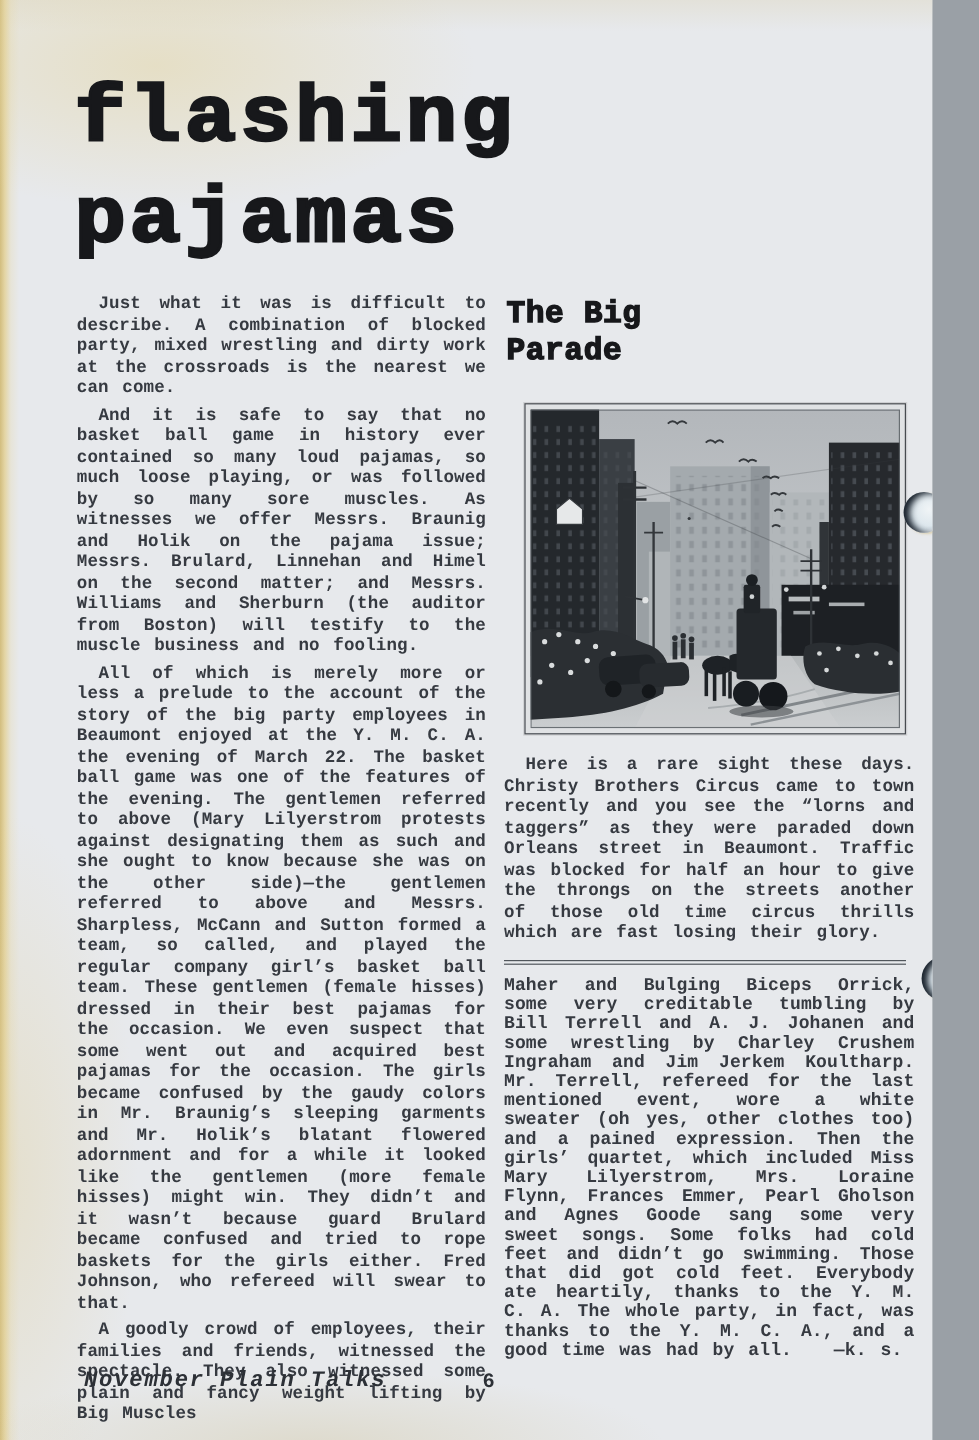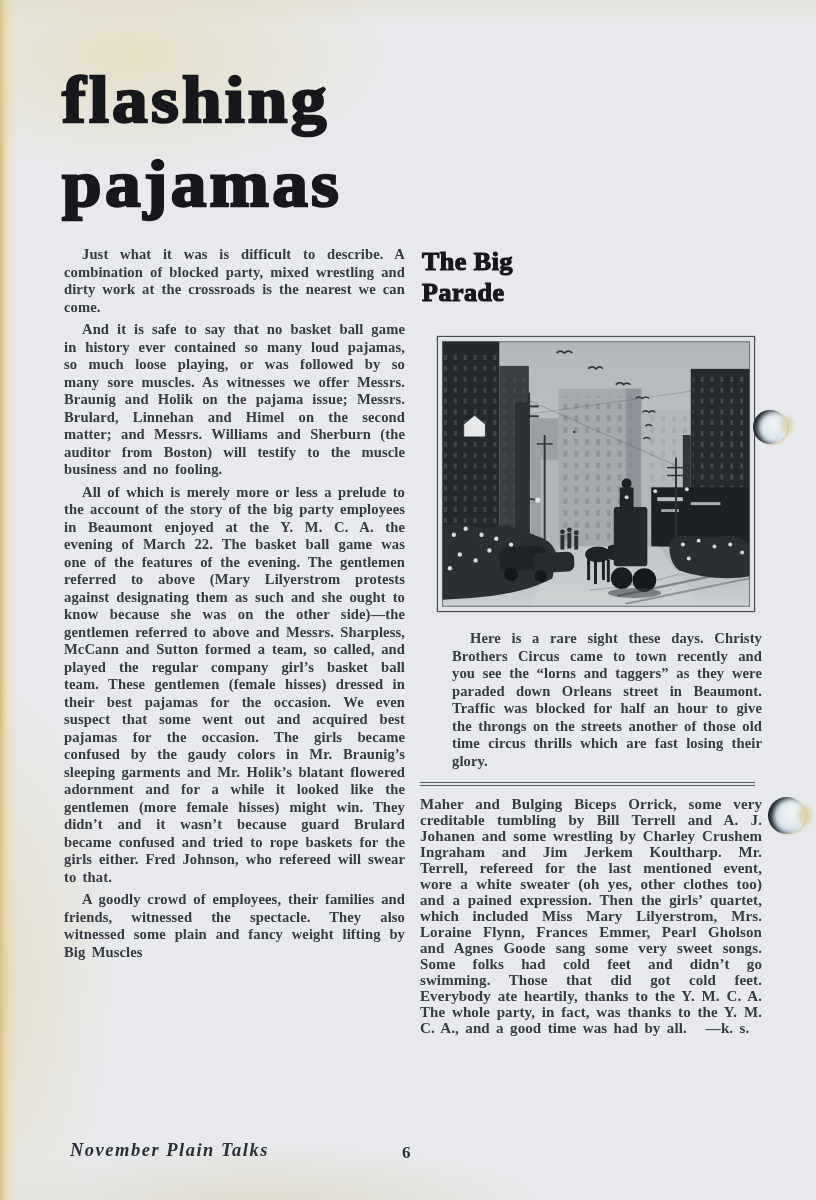--- a/index.html
+++ b/index.html
@@ -1,25 +1,26 @@
 <!DOCTYPE html>
 <html><head>
 <meta charset="utf-8">
 <style>
   html,body{margin:0;padding:0;background:#9aa0a6;}
   .page{
-    position:relative;width:816px;height:1200px;overflow:hidden;
-    font-family:Liberation Serif, serif;
+    position:relative;width:757px;height:1200px;overflow:hidden;
+    font-family:Liberation Mono, monospace;
     background:
       radial-gradient(ellipse 380px 170px at 130px 55px, rgba(228,214,166,0.55), transparent 70%),
       radial-gradient(ellipse 160px 420px at 0px 980px, rgba(224,206,150,0.38), transparent 72%),
       radial-gradient(ellipse 420px 90px at 260px 1205px, rgba(210,200,165,0.45), transparent 70%),
       linear-gradient(90deg, #d2bd7e 0px, #e4d5a4 4px, rgba(230,216,168,0.30) 9px, rgba(230,216,168,0) 16px),
       linear-gradient(180deg, rgba(219,211,183,0.35) 0px, rgba(219,211,183,0) 26px),
       #e7e9ec;
+    padding-left: 20px;
   }
   
   .title{position:absolute;left:62px;top:58px;margin:0;color:#17181b;
     font-size:66px;line-height:84px;font-weight:bold;letter-spacing:3px;
     -webkit-text-stroke:2.4px #17181b;}
   .tline{display:block;transform:scaleX(1.08);transform-origin:0 50%;}
   
   .col-left{position:absolute;left:64px;top:246px;width:341px;}
   .col-right{position:absolute;left:420px;top:246px;width:342px;}
   .body-p{
@@ -27,21 +28,21 @@
     color:#363a41;text-align:justify;text-indent:18px;word-spacing:2.5px;
     letter-spacing:0.1px;}
   .subhead{margin:0 0 28px 2px;color:#17181b;font-size:26px;line-height:31px;
     font-weight:bold;letter-spacing:0.5px;-webkit-text-stroke:1.2px #17181b;}
   .subhead span{display:block;}
   
   .photo-frame{
     margin:0 0 18px 17px;width:308px;border:1.5px solid #474b50;
     padding:4px;background:#e0e2e4;box-shadow:0 0 0 1px rgba(130,130,130,0.25);}
   .photo-frame svg{display:block;}
-  .caption{text-indent:18px;margin-left:32px;}
+  .caption{text-indent:18px;}
   .rule{margin-top:12px;width:335px;height:2px;
     border-top:1px solid #51565c;border-bottom:1px solid #51565c;}
   .cont-p{margin:10px 0 0 0;font-size:15px;line-height:16px;font-weight:bold;
     color:#363a41;text-align:justify;word-spacing:2.5px;letter-spacing:0.1px;}
   
   .footer-pub{position:absolute;left:70px;top:1140px;font-size:18.5px;
     font-weight:bold;font-style:italic;letter-spacing:1.5px;color:#2c3036;}
   .footer-page{position:absolute;left:402px;top:1143px;font-size:17px;
     font-weight:bold;color:#2c3036;}
   

